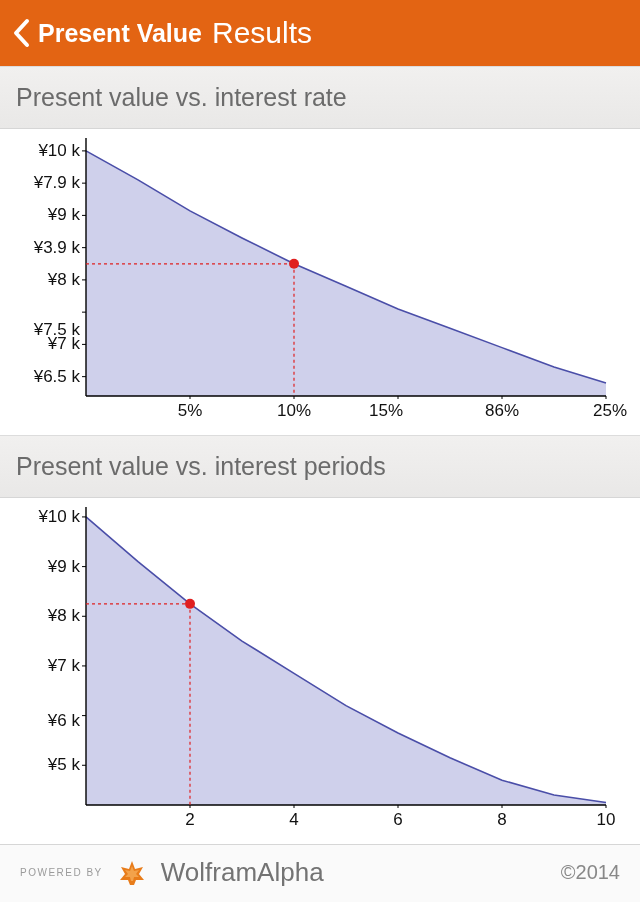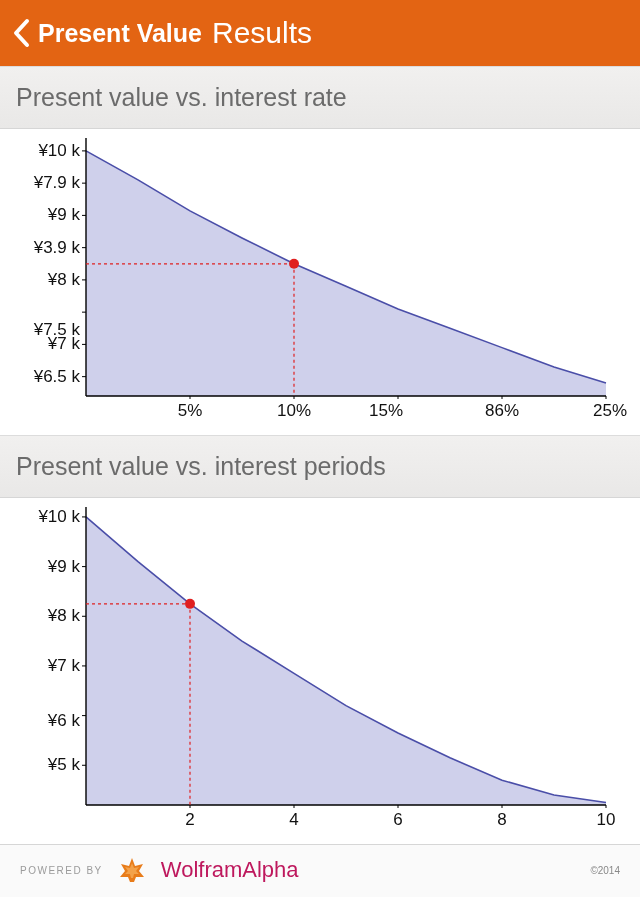--- a/index.html
+++ b/index.html
@@ -11,22 +11,22 @@
   .chart-wrap{padding:6px 20px 10px 8px;background:#fff}
   .chart-container{position:relative}
   .y-ticks{position:absolute;left:0;top:0;bottom:0}
   .y-tick{position:absolute;right:0;font-size:17px;color:#111;white-space:nowrap;text-align:right;transform:translateY(-50%)}
   .x-ticks{position:absolute;left:0;right:0;bottom:-24px;height:20px}
   .x-tick{position:absolute;top:0;font-size:17px;color:#111;transform:translateX(-50%)}
   svg{display:block}
   .footer{display:flex;align-items:center;justify-content:space-between;padding:12px 20px 14px 20px;border-top:1px solid #d6d6d6;background:#fafafa}
   .powered{display:flex;align-items:center;gap:16px}
   .powered-by{color:#9b9b9b;font-size:10px;letter-spacing:1.5px}
-  .wa-name{color:#be185d;font-size:22px}
-  .copyright{color:#888;font-size:10px}
+  .wa-name{color:#737373;font-size:26px}
+  .copyright{color:#888;font-size:20px}
   .tick-mark{stroke:#000;stroke-width:1}
 </style>
 </head>
 <body>
 
 <div class="nav">
   <div class="back-chevron">
     <svg width="18" height="30" viewBox="0 0 18 30">
       <polyline points="15,3 4,15 15,27" fill="none" stroke="#fff" stroke-width="4" stroke-linecap="round" stroke-linejoin="round"></polyline>
     </svg>

